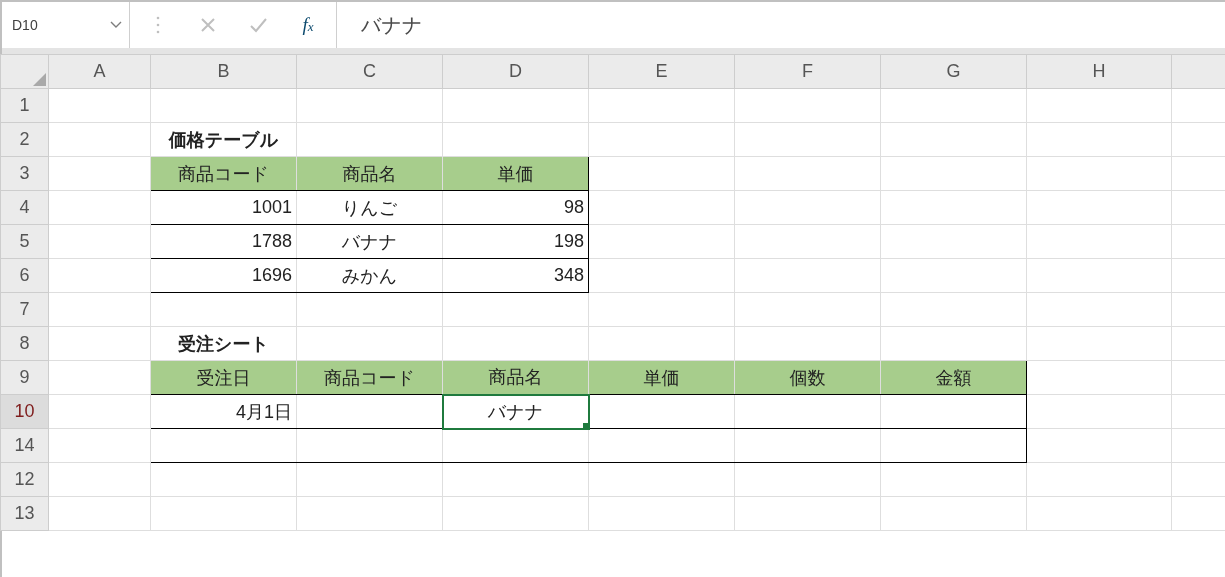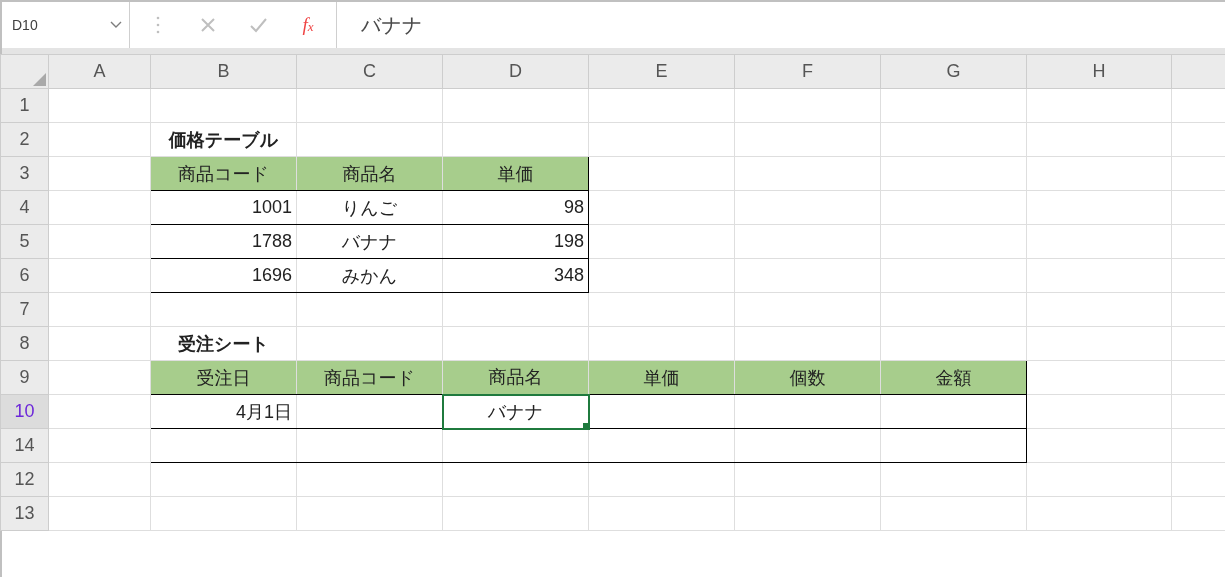--- a/index.html
+++ b/index.html
@@ -57,21 +57,21 @@
   .dropdown-btn svg{width:12px;height:10px;fill:#7d7d7d}
 
   .fb-btn-group{
     display:flex;align-items:center;height:100%;
     border-right:1px solid #cfcfcf;
     padding:0 18px;
     gap:30px;
   }
   .fb-btn{width:20px;height:20px;display:flex;align-items:center;justify-content:center;color:#b8b8b8}
   .fb-btn svg{width:20px;height:20px}
-  .fx-label{font-style:italic;font-family:"Times New Roman",serif;color:#ef4444;font-size:19px}
+  .fx-label{font-style:italic;font-family:"Times New Roman",serif;color:#0c4a6e;font-size:19px}
   .fx-sub{font-size:13px;font-style:italic}
 
   .formula-input{
     flex:1;
     padding:0 24px;
     font-size:20px;
     color:#4a4a4a;
     height:100%;
     display:flex;align-items:center;
   }
@@ -104,21 +104,21 @@
     font-size:18px;
   }
   table.grid thead th.corner{
     background:#ebebeb;
     position:relative;
   }
   table.grid thead th.corner svg{position:absolute;right:2px;bottom:2px;width:13px;height:13px;fill:#a9a9a9}
   table.grid tbody th{background:#ebebeb}
   table.grid tbody th.row-sel{
     background:#dcdcdc;
-    color:#6d28d9;
+    color:#7f1d1d;
   }
 
   
   .c-rowhdr{width:48px}
   .c-A{width:102px}
   .c-B,.c-C,.c-D,.c-E,.c-F,.c-G{width:146px}
   .c-H{width:145px}
   .c-I{width:120px}
 
   .bold{font-weight:700}

